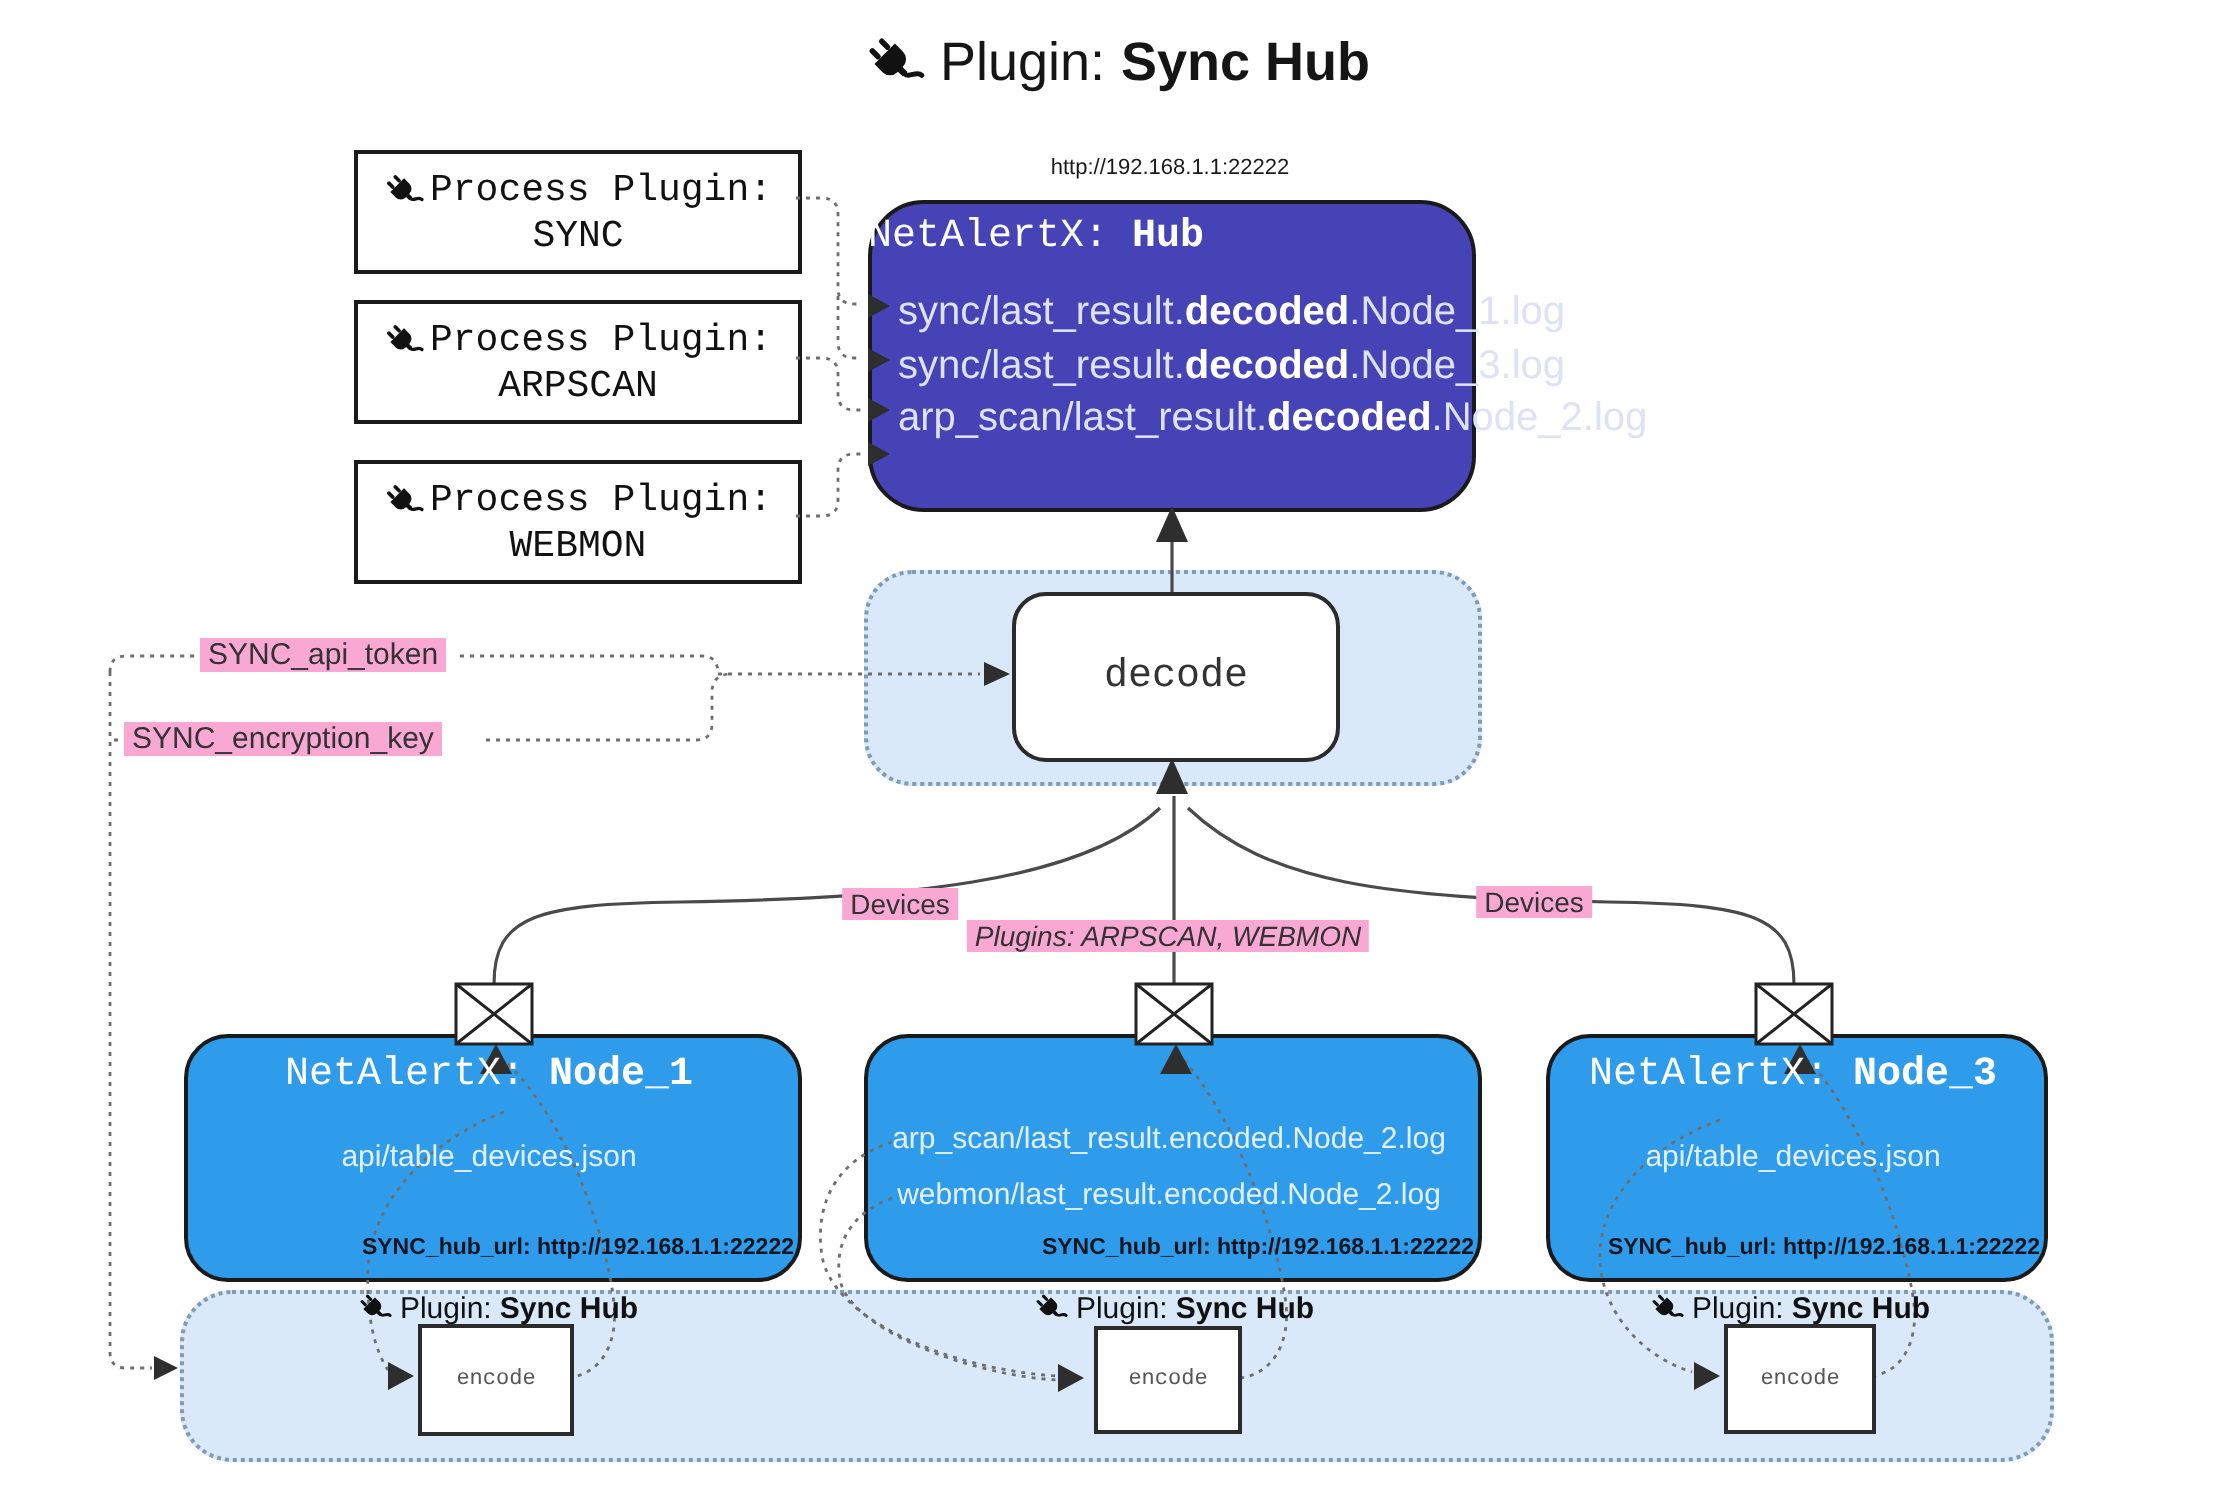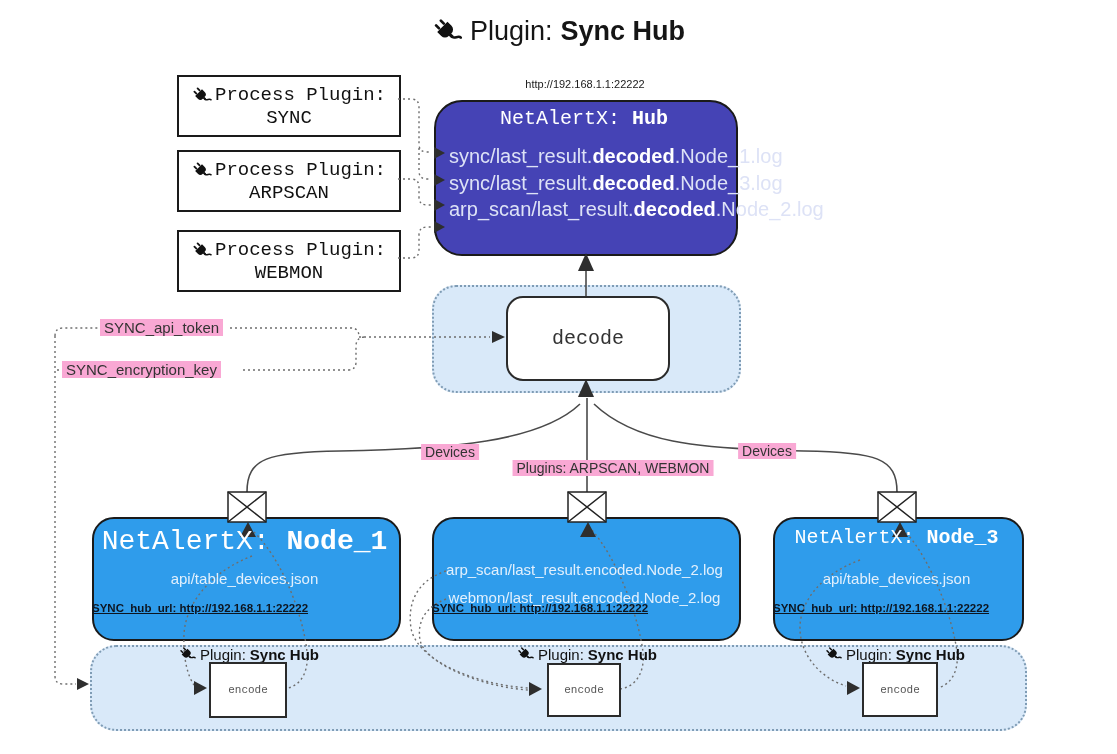--- a/index.html
+++ b/index.html
@@ -9,32 +9,32 @@
   .z1{z-index:1;} .z3{z-index:3;}
   #wires{position:absolute;left:0;top:0;z-index:2;pointer-events:none;}
 
   
   .procbox{left:177px;width:220px;height:58px;background:#fff;border:2px solid var(--box-border,#1a1a1a);
            display:flex;flex-direction:column;align-items:center;justify-content:center;gap:1px;
            font-family:"Liberation Mono","DejaVu Sans Mono",monospace;font-size:19px;color:#111;}
   .procbox .row{display:flex;align-items:flex-end;gap:3px;}
   .hub{left:434px;top:100px;width:300px;height:152px;background:var(--hub-fill,#4543b5);
        border:2px solid var(--box-border,#1a1a1a);border-radius:28px;}
-  .hub-title{left:434px;top:107px;width:300px;text-align:center;color:#fff;
+  .hub-title{left:434px;top:107px;width:300px;text-align:left;color:#fff;
              font-family:"Liberation Mono","DejaVu Sans Mono",monospace;font-size:20px;}
   .hub-log{left:449px;color:#dde2f6;font-size:20px;white-space:nowrap;}
   .hub-log b{color:#fff;}
   .panel{background:var(--panel-fill,#d9e9f9);border:2px dotted var(--panel-border,#7f9cb5);border-radius:24px;}
   .whitebox{background:#fff;border:2.5px solid #2b2b2b;display:flex;align-items:center;justify-content:center;
             font-family:"Liberation Mono","DejaVu Sans Mono",monospace;color:#333;}
   .node{background:var(--node-fill,#2f9ceb);border:2px solid var(--box-border,#1a1a1a);border-radius:22px;top:517px;height:120px;}
   .node-title{top:526px;text-align:center;color:#fff;white-space:nowrap;
-              font-family:"Liberation Mono","DejaVu Sans Mono",monospace;font-size:28px;}
+              font-family:"Liberation Mono","DejaVu Sans Mono",monospace;font-size:20px;}
   .node-file{text-align:center;color:#e2f0fd;font-size:15px;white-space:nowrap;}
-  .node-url{top:602px;text-align:left;color:#0d1520;font-size:11.5px;font-weight:600;white-space:nowrap;text-decoration:underline;}
+  .node-url{top:618px;text-align:right;color:#0d1520;font-size:11.5px;font-weight:600;white-space:nowrap;}
 
   
   .lbl{background:#f9a8d4;padding:0 4px;white-space:nowrap;}
   .cfg{font-size:15px;color:#333;}
   .edge{font-size:14px;color:#333;}
   .url-top{left:435px;top:78px;width:300px;text-align:center;font-size:11px;color:#1a1a1a;}
   .sync-lbl{display:flex;align-items:center;gap:4px;font-size:15px;color:#111;background:transparent;}
   .sync-lbl b{font-weight:700;}
   .center-x{transform:translateX(-50%);}
 
@@ -192,21 +192,21 @@
   <div class="abs z3 hub-log" style="top:145px;"><span>sync/last_result.</span><b>decoded</b><span>.Node_1.log</span></div>
   <div class="abs z3 hub-log" style="top:172px;"><span>sync/last_result.</span><b>decoded</b><span>.Node_3.log</span></div>
   <div class="abs z3 hub-log" style="top:198px;"><span>arp_scan/last_result.</span><b>decoded</b><span>.Node_2.log</span></div>
 
   <div class="abs z3 whitebox" style="left:506px;top:296px;width:160px;height:81px;font-size:20px;border-radius:17px;">decode</div>
 
   <div class="abs z3 lbl cfg" style="left:100px;top:319px;">SYNC_api_token</div>
   <div class="abs z3 lbl cfg" style="left:62px;top:361px;">SYNC_encryption_key</div>
 
   <div class="abs z3 lbl edge center-x" style="left:450px;top:444px;">Devices</div>
-  <div class="abs z3 lbl edge center-x" style="left:613px;top:460px;">Plugins: ARPSCAN, WEBMON</div>
+  <div class="abs z3 lbl edge center-x" style="left:584px;top:460px;font-style:italic;">Plugins: ARPSCAN, WEBMON</div>
   <div class="abs z3 lbl edge center-x" style="left:767px;top:443px;">Devices</div>
 
   <div class="abs z3 node-title" style="left:92px;width:305px;">
     <span>NetAlertX:</span> <b>Node_1</b></div>
   <div class="abs z3 node-file" style="left:92px;width:305px;top:570px;">api/table_devices.json</div>
   <div class="abs z3 node-url" style="left:92px;width:305px;">SYNC_hub_url: http://192.168.1.1:22222</div>
 
   <div class="abs z3 node-file" style="left:432px;width:305px;top:561px;">arp_scan/last_result.encoded.Node_2.log</div>
   <div class="abs z3 node-file" style="left:432px;width:305px;top:589px;">webmon/last_result.encoded.Node_2.log</div>
   <div class="abs z3 node-url" style="left:432px;width:305px;">SYNC_hub_url: http://192.168.1.1:22222</div>

